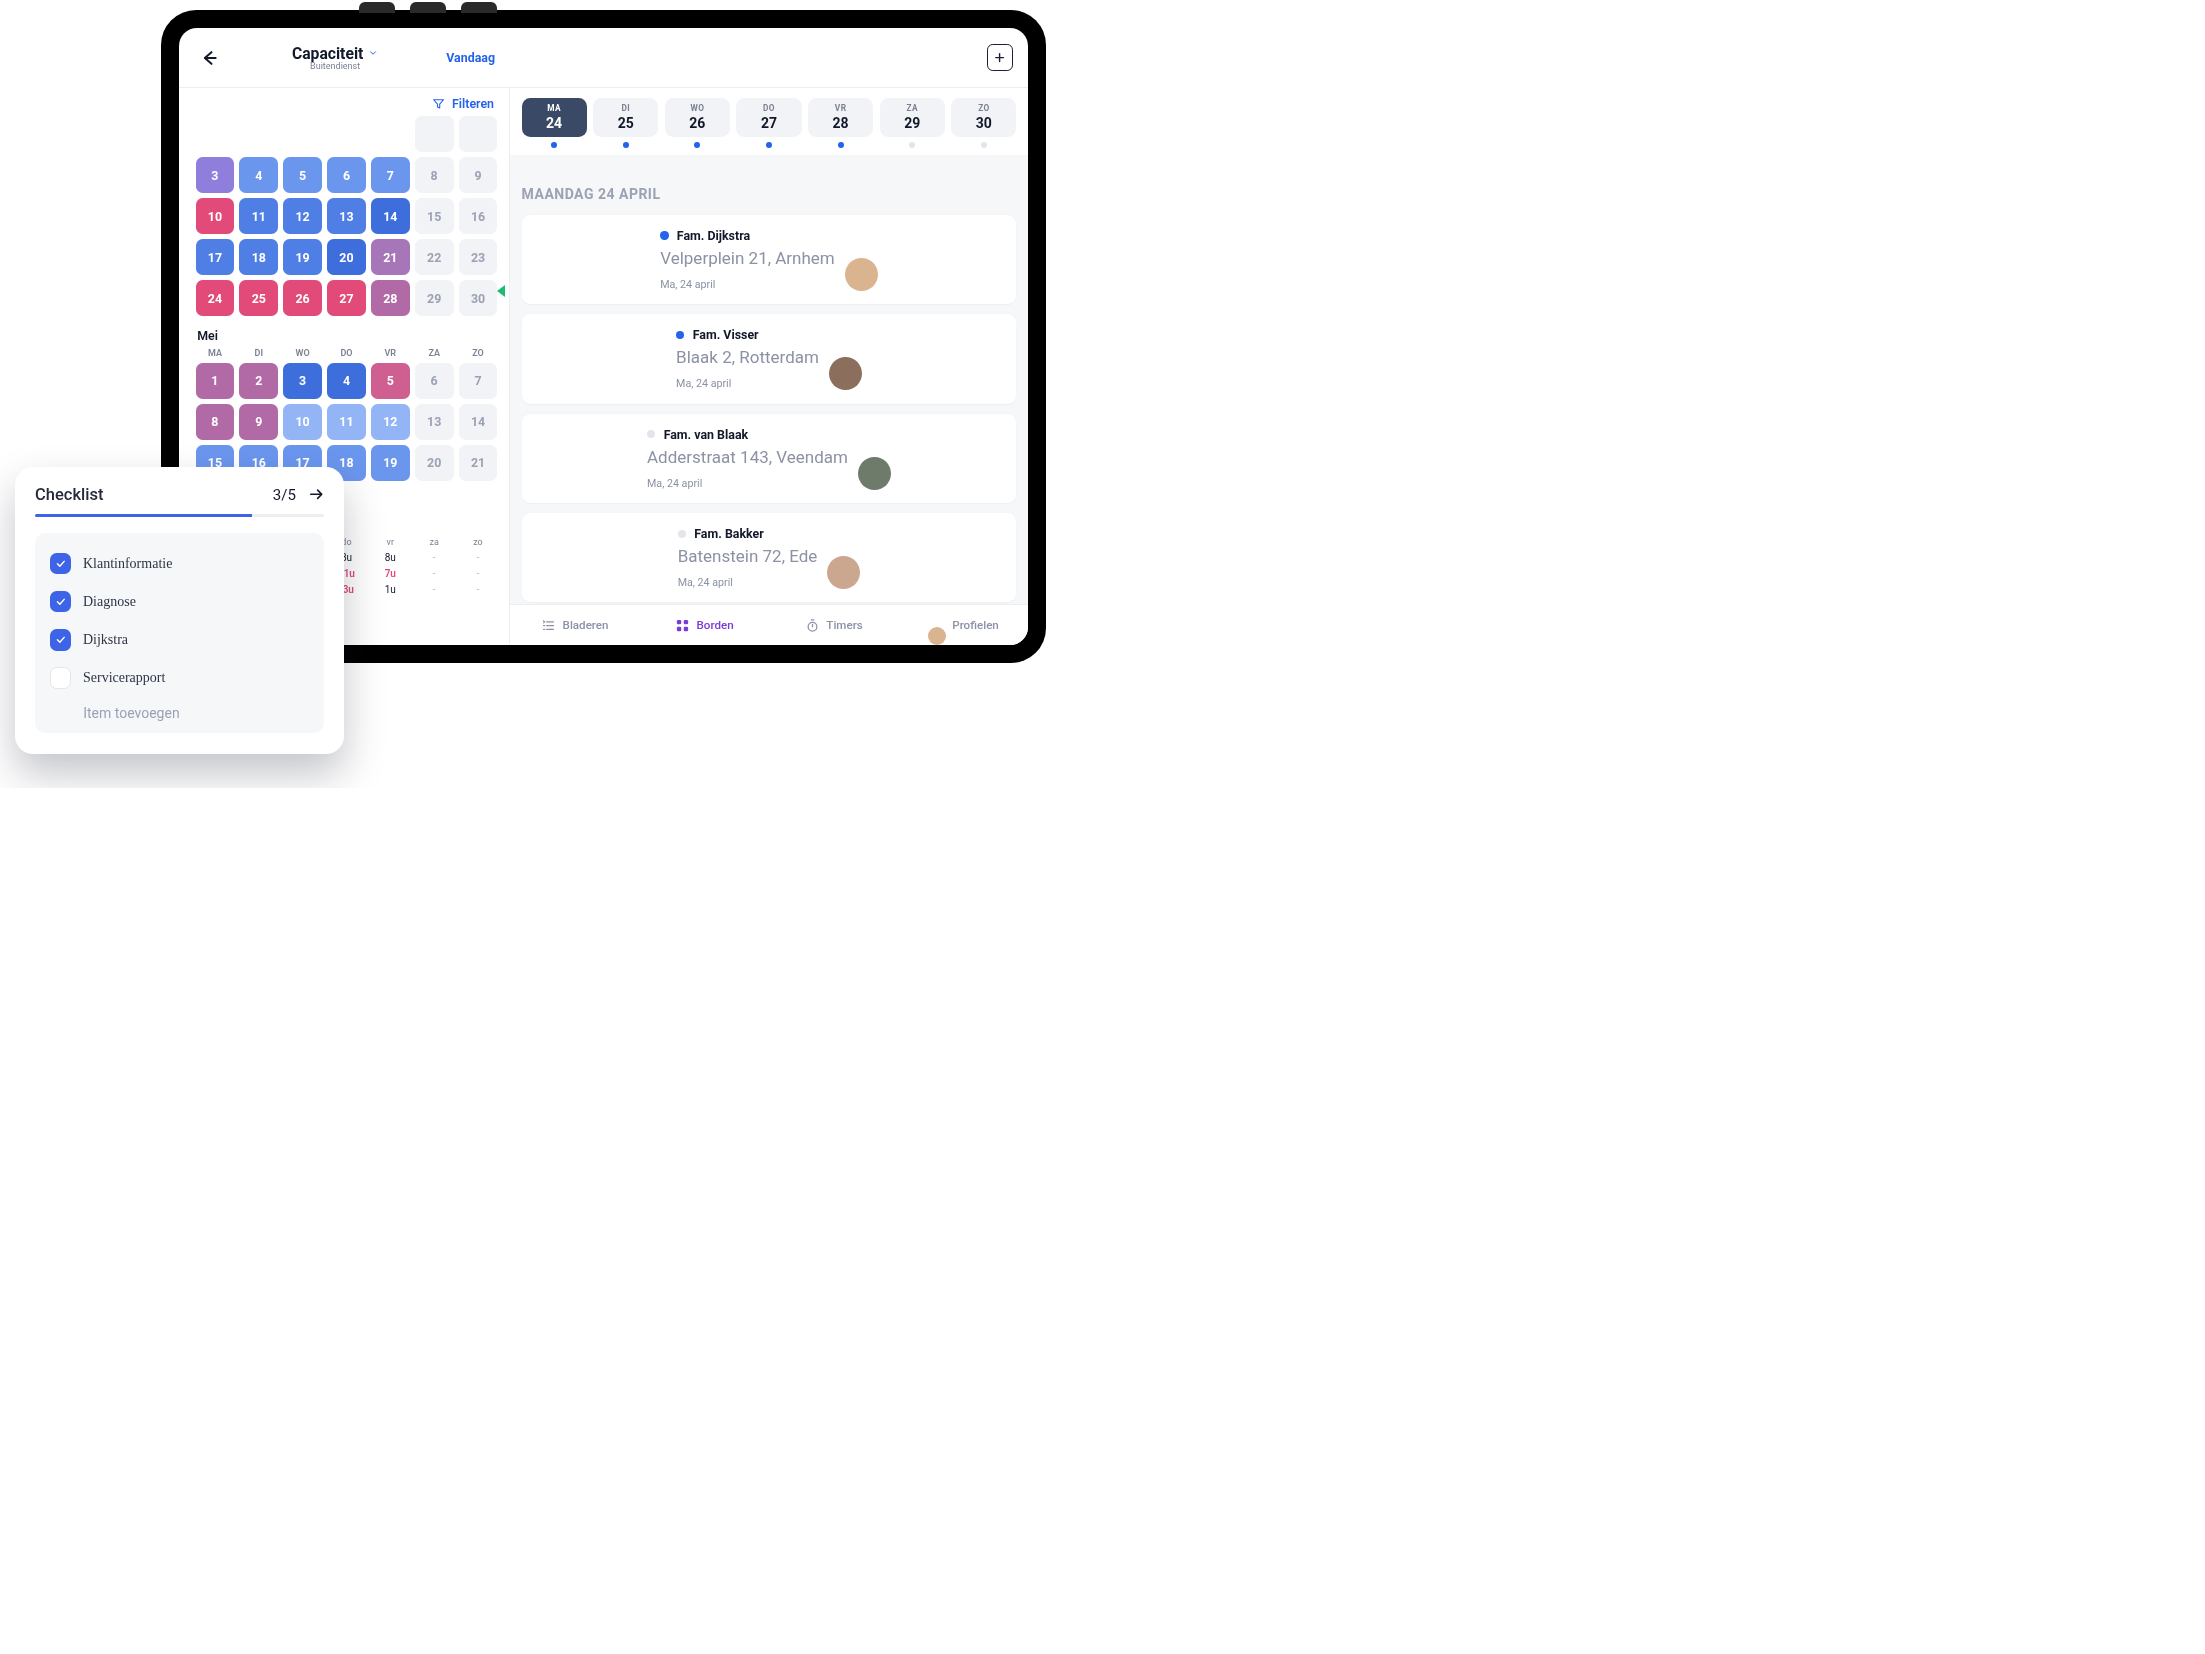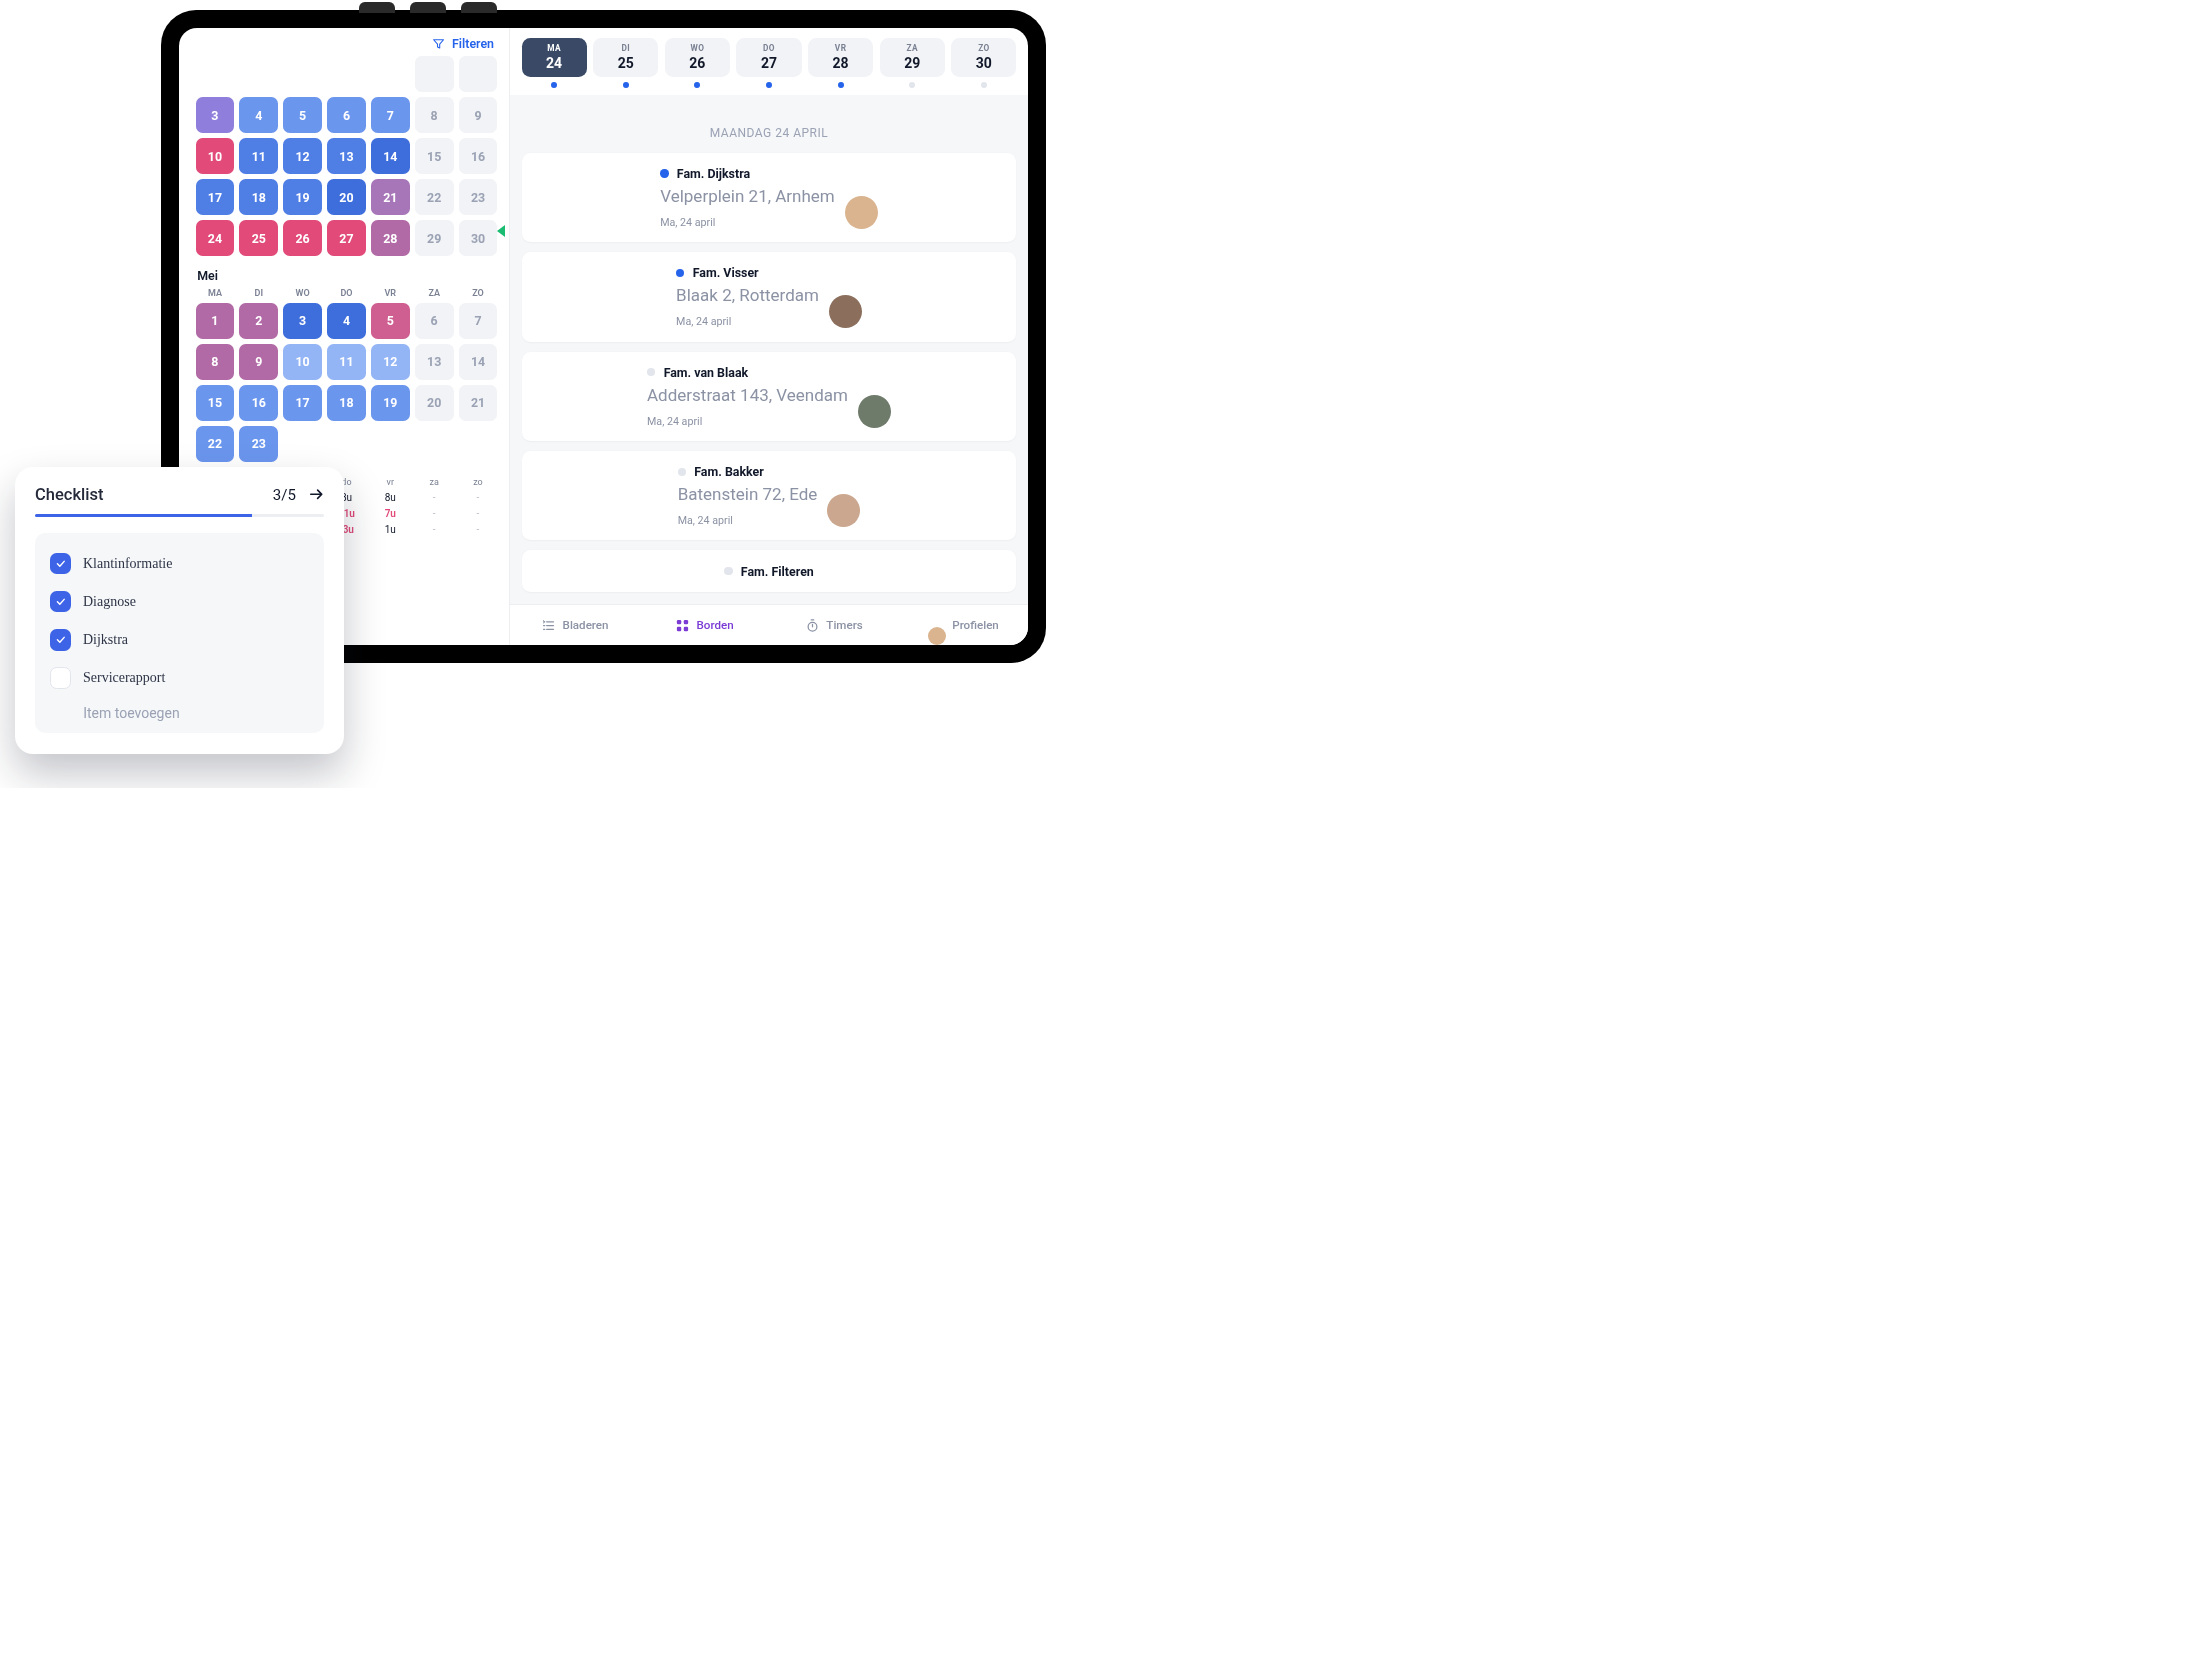--- a/index.html
+++ b/index.html
@@ -100,22 +100,22 @@
   .chip .num { font-size:14px; font-weight:700; color:#11182a; margin-top:1.7px; }
   .chip.active { background:#3a4a66; }
   .chip.active .dow, .chip.active .num { color:#fff; }
   .dot-row { display:flex; gap:6.6px; padding:0 11.6px 6.6px; }
   .dotc { flex:1; display:flex; justify-content:center; }
   .dot { width:5.8px; height:5.8px; border-radius:50%; background:#2563eb; }
   .dot.off { background:#e2e5ec; }
 
   
   .list-area { flex:1; overflow:hidden; padding:0 11.6px; background:#f6f7f9; }
-  .list-heading { text-align:center; font-size:12px; letter-spacing:0.5px; color:#9aa2b4;
-                  padding:31px 0 13.2px; font-weight:400; }
+  .list-heading { font-size:14px; letter-spacing:0.5px; color:#9aa2b4;
+                  padding:31px 0 13.2px; font-weight:700; }
   .card { background:#fff; border-radius:8.3px; padding:13.2px 15px; margin-bottom:10px;
           display:flex; justify-content:center; gap:10px; cursor:pointer;
           box-shadow:0 0.8px 1.7px rgba(0,0,0,.04); }
   .card-info { display:flex; flex-direction:column; gap:5px; }
   .card-name { display:flex; align-items:center; gap:8.3px; font-weight:700; font-size:12.4px; color:#11182a; }
   .status { width:8.3px; height:8.3px; border-radius:50%; }
   .status.on  { background:#2563eb; }
   .status.off { background:#e2e5ec; }
   .card-addr { font-size:17px; color:#8b92a4; }
   .card-date { font-size:10.7px; color:#8b92a4; margin-top:5px; }
@@ -160,20 +160,46 @@
 <body>
 
 <div class="tablet">
   <div class="tablet-lugs">
     <div class="lug"></div>
       <div class="lug"></div>
       <div class="lug"></div>
   </div>
   <div class="tablet-screen">
 
+    <div class="header">
+      <div class="header-left">
+        <div class="back-btn">
+          <svg class="arrow-left" viewBox="0 0 24 24" width="20" height="20">
+            <path d="M15 5 L7 12 L15 19 M7 12 H20"></path>
+          </svg>
+        </div>
+        <div class="title-block">
+          <div class="title-row">
+            <span>Capaciteit</span>
+            <svg class="chev-down" viewBox="0 0 24 24">
+              <path d="M6 9 L12 15 L18 9"></path>
+            </svg>
+          </div>
+          <div class="title-sub">Buitendienst</div>
+        </div>
+        <div class="today-btn">Vandaag</div>
+      </div>
+      <div class="header-right">
+        <div class="add-btn">
+          <svg viewBox="0 0 24 24" width="13.2" height="13.2">
+            <path d="M12 5 V19 M5 12 H19" stroke="#1b1f32" stroke-width="2.6" stroke-linecap="round"></path>
+          </svg>
+        </div>
+      </div>
+    </div>
 
     <div class="tablet-content">
 
       <div class="left-pane">
         <div class="filter-row">
           <svg class="funnel" viewBox="0 0 24 24">
             <path d="M3 5 H21 L14 13 V20 L10 18 V13 Z"></path>
           </svg>
           <span>Filteren</span>
         </div>

